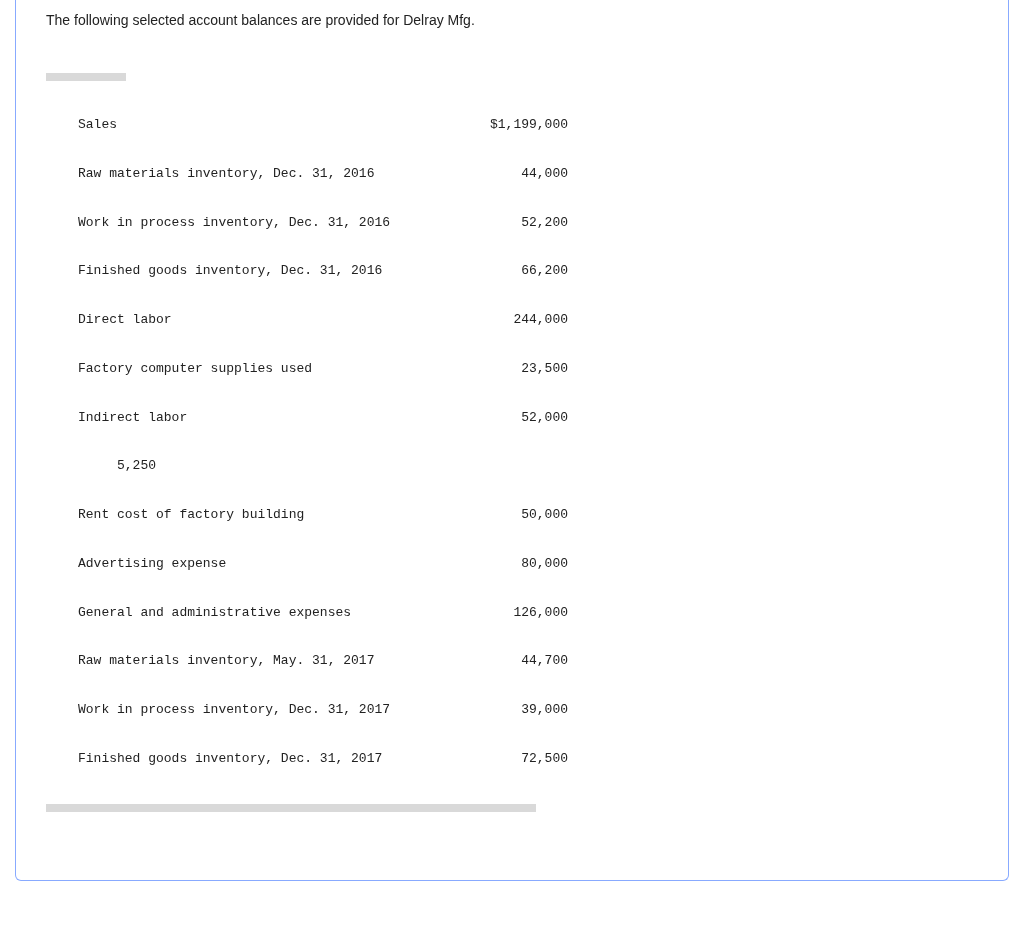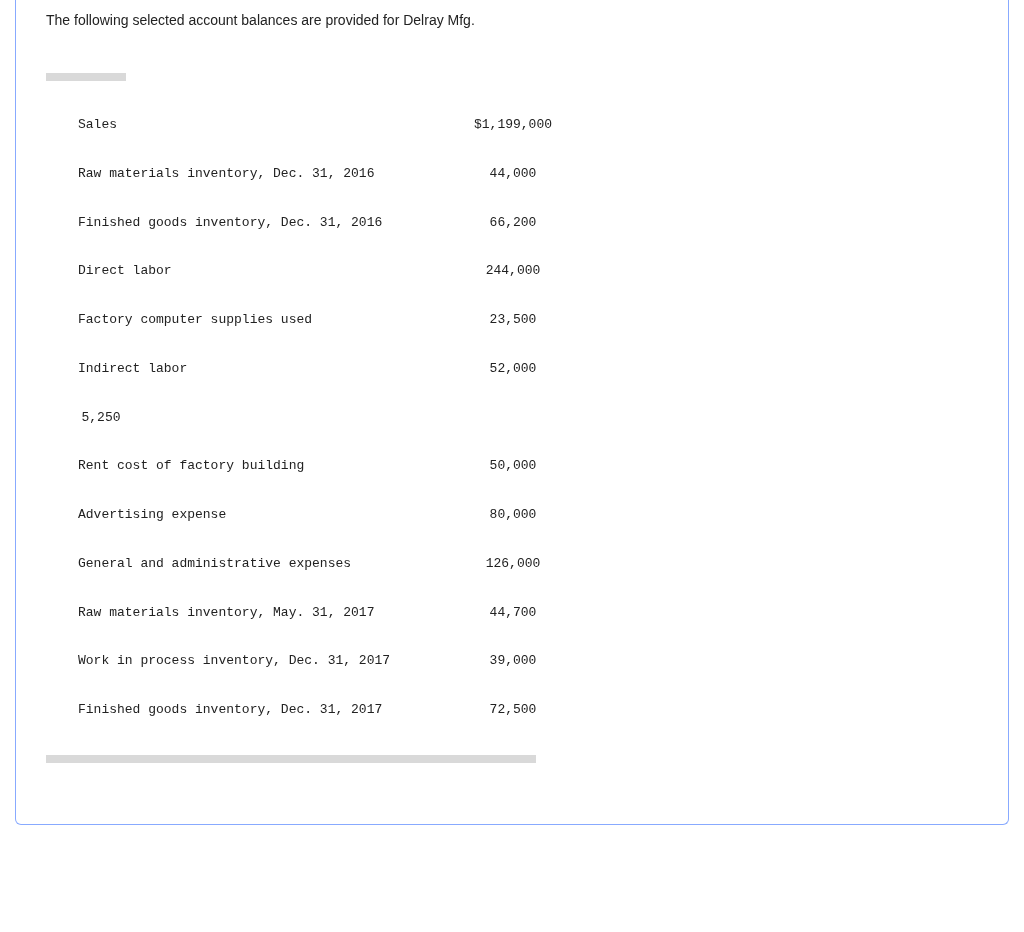--- a/index.html
+++ b/index.html
@@ -8,21 +8,21 @@
     color: #222;
     margin: 0;
     padding: 0;
     background: #fff;
   }
   .problem-box {
     border: 1px solid #88aaff;
     border-radius: 0 0 6px 6px;
     border-top: none;
     margin: 0 15px 20px 15px;
-    padding: 12px 30px 19px 30px;
+    padding: 12px 30px 26px 30px;
   }
   .intro-text {
     font-size: 14px;
     margin-bottom: 12px;
   }
   .balances-table {
     font-family: "Courier New", Courier, monospace;
     font-size: 13px;
     line-height: 1.25;
     white-space: pre;
@@ -30,21 +30,21 @@
   }
   .balances-table .row {
     display: flex;
   }
   .balances-table .row .lbl {
     width: 380px;
     margin-left: 32px;
   }
   .balances-table .row .amt {
     width: 110px;
-    text-align: center;
+    text-align: right;
   }
   .grey-bar {
     background: #d9d9d9;
     height: 8px;
     width: 80px;
     margin-bottom: 4px;
   }
   .grey-bar-bottom {
     background: #d9d9d9;
     height: 8px;
@@ -55,20 +55,21 @@
 </head>
 <body>
 
 <div class="problem-box">
   <div class="intro-text">The following selected account balances are provided for Delray Mfg.</div>
 
   <div class="balances-table">
     <div class="grey-bar"></div>
     <div class="row"><span class="lbl">Sales</span><span class="amt">$1,199,000</span></div>
     <div class="row"><span class="lbl">Raw materials inventory, Dec. 31, 2016</span><span class="amt">44,000</span></div>
+    <div class="row"><span class="lbl">Work in process inventory, Dec. 31, 2016</span><span class="amt">52,200</span></div>
     <div class="row"><span class="lbl">Finished goods inventory, Dec. 31, 2016</span><span class="amt">66,200</span></div>
     <div class="row"><span class="lbl">Direct labor</span><span class="amt">244,000</span></div>
     <div class="row"><span class="lbl">Factory computer supplies used</span><span class="amt">23,500</span></div>
     <div class="row"><span class="lbl">Indirect labor</span><span class="amt">52,000</span></div>
     <div class="row"><span class="amt">5,250</span></div>
     <div class="row"><span class="lbl">Rent cost of factory building</span><span class="amt">50,000</span></div>
     <div class="row"><span class="lbl">Advertising expense</span><span class="amt">80,000</span></div>
     <div class="row"><span class="lbl">General and administrative expenses</span><span class="amt">126,000</span></div>
     <div class="row"><span class="lbl">Raw materials inventory, May. 31, 2017</span><span class="amt">44,700</span></div>
     <div class="row"><span class="lbl">Work in process inventory, Dec. 31, 2017</span><span class="amt">39,000</span></div>

